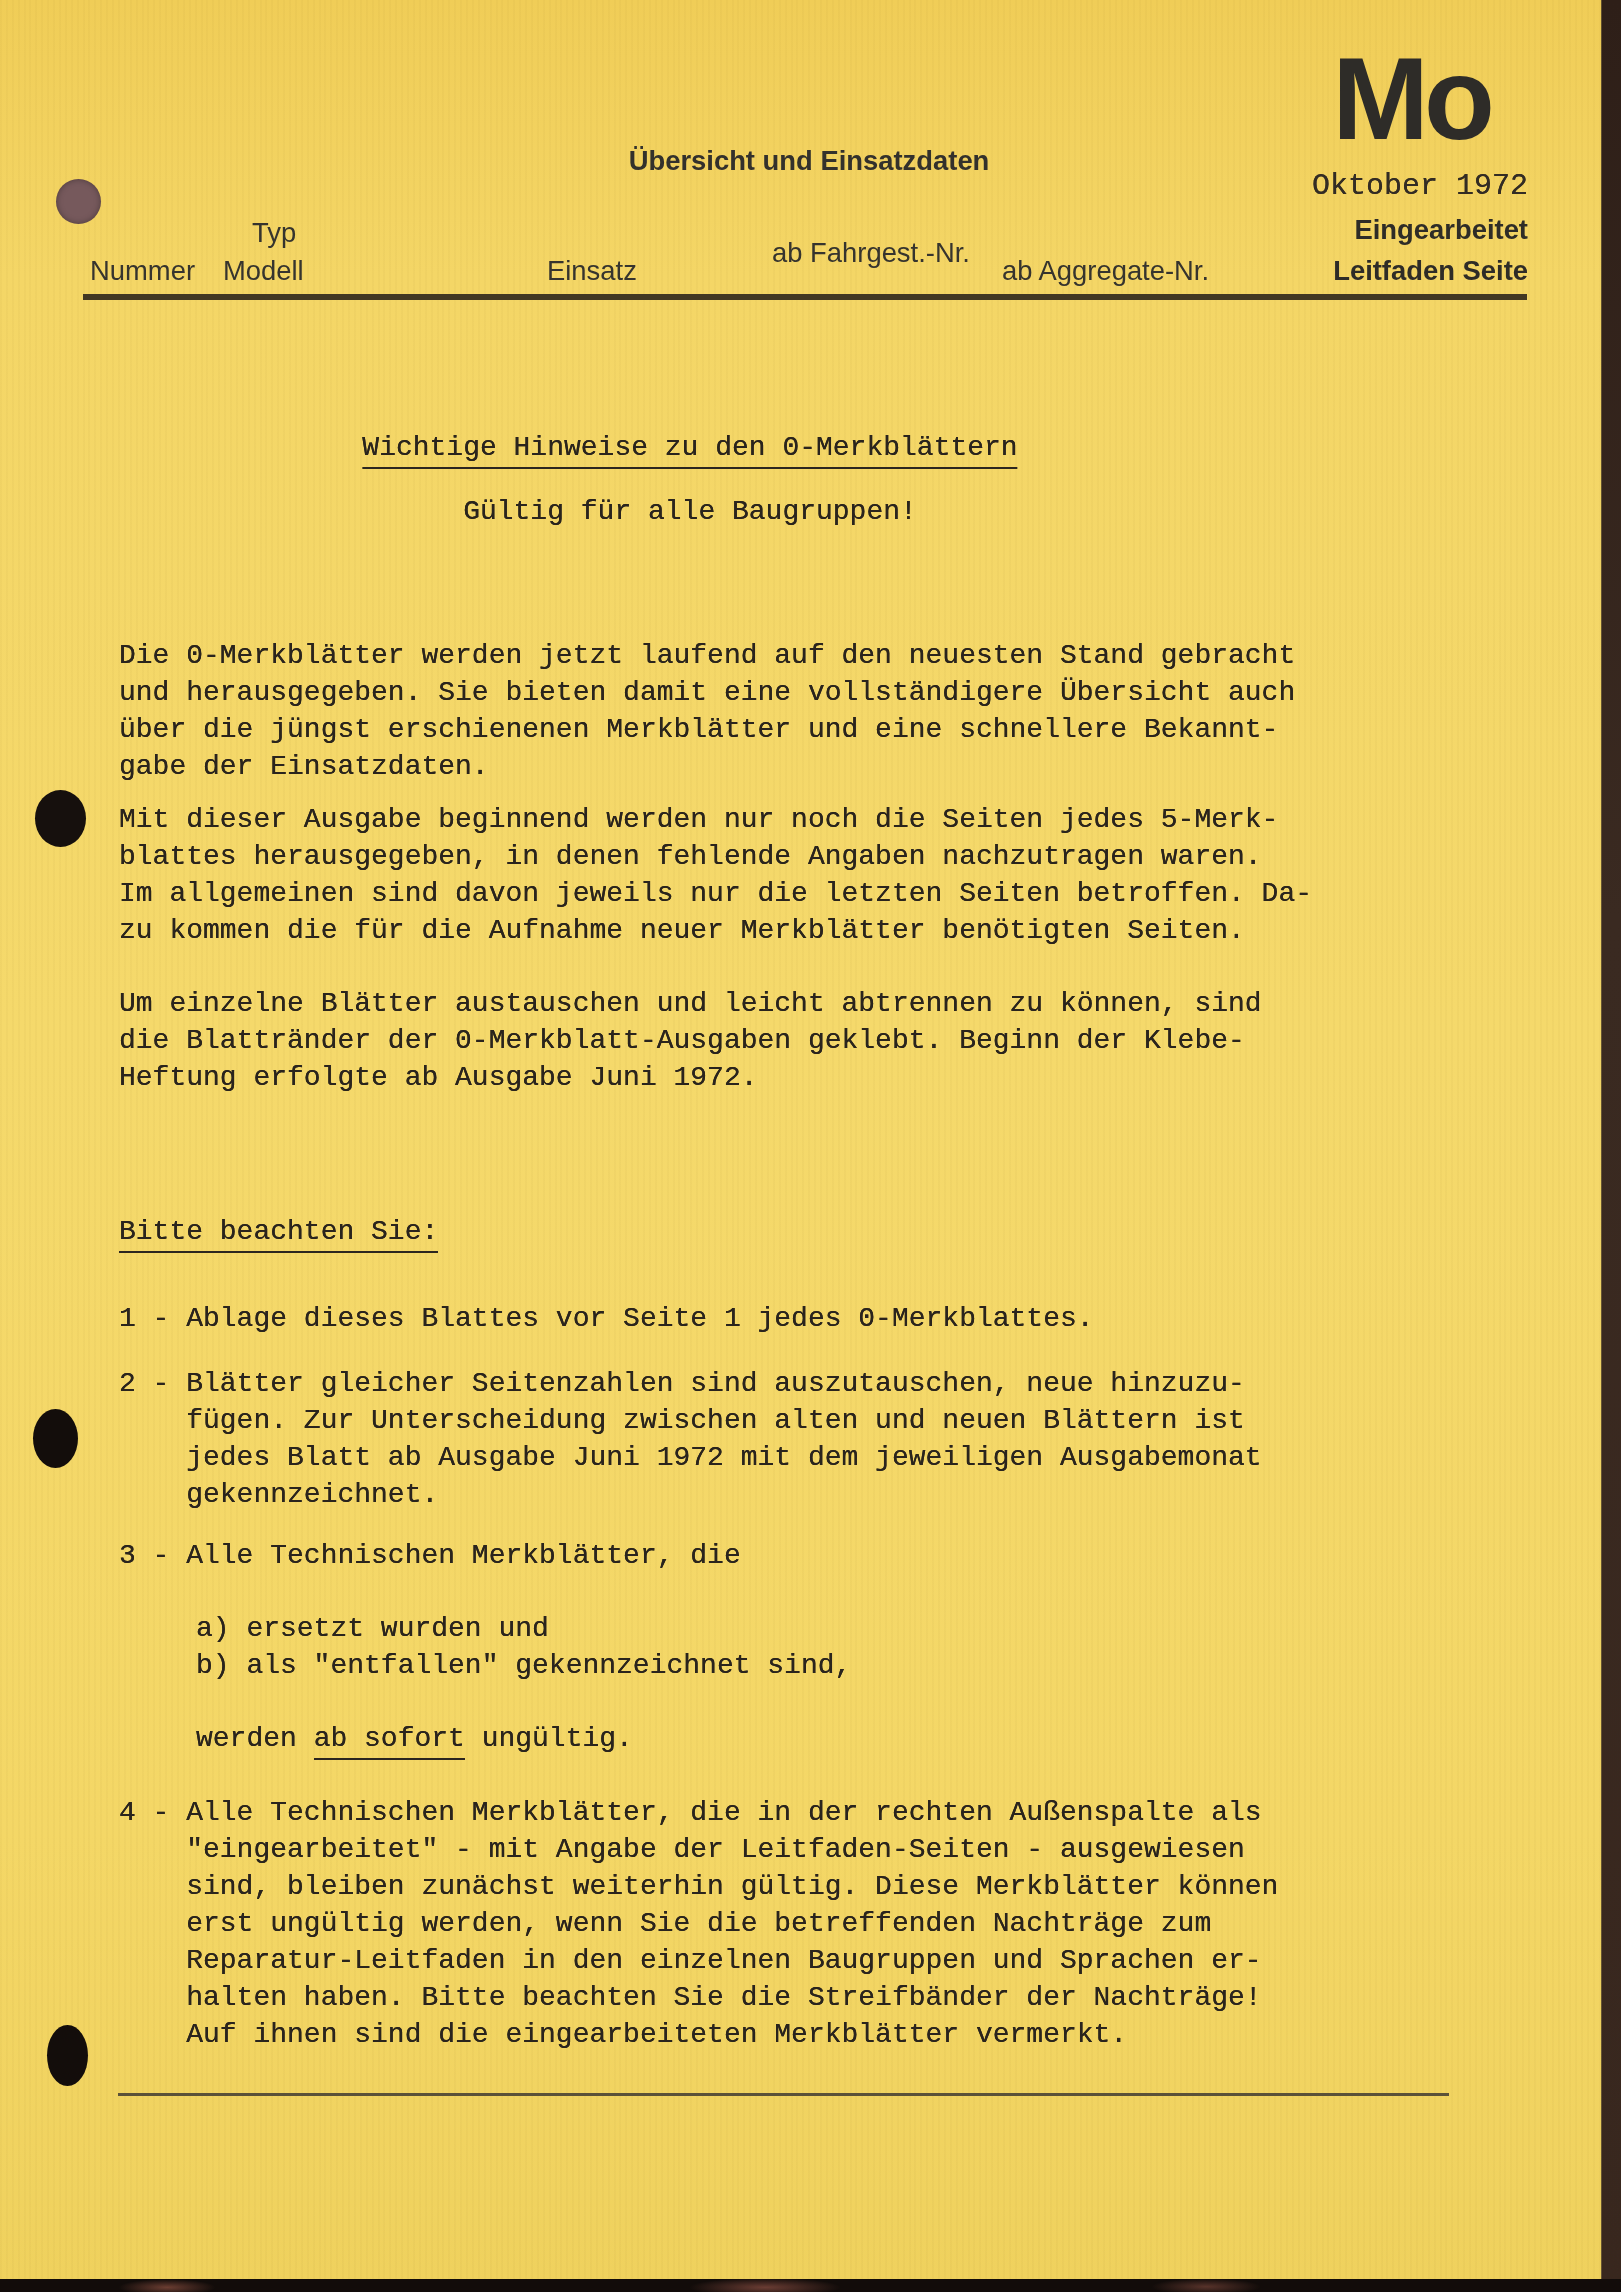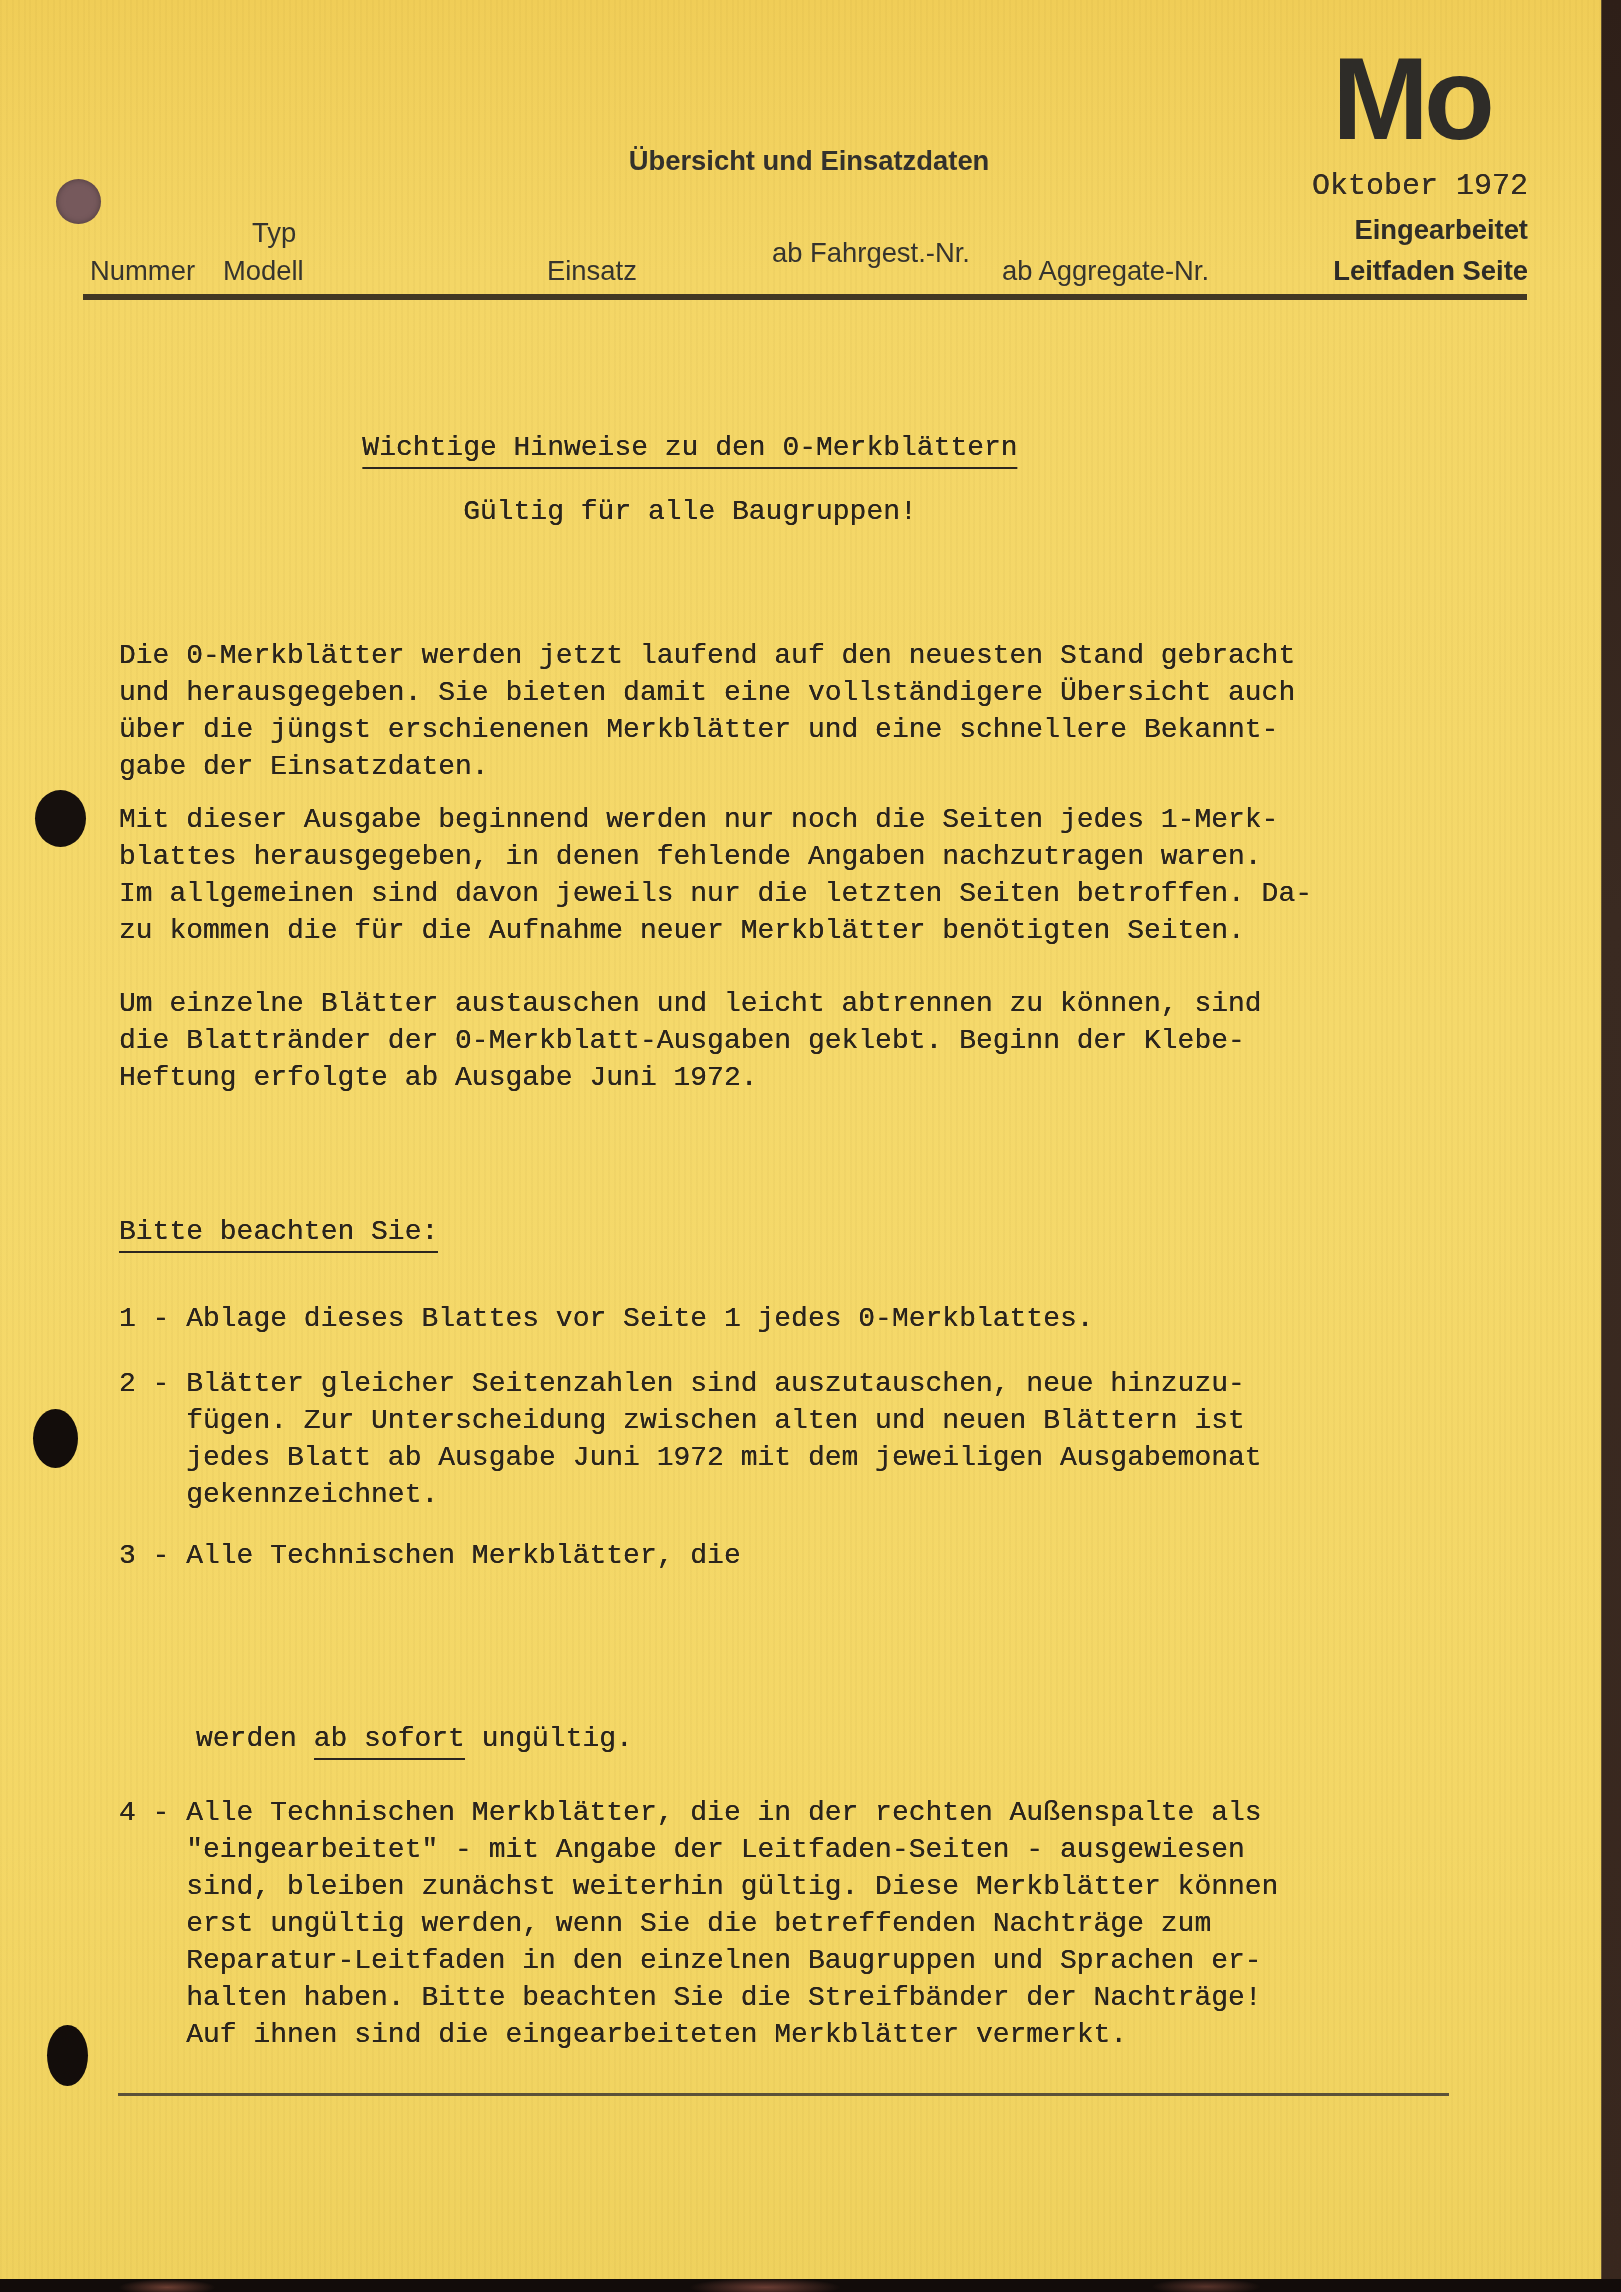--- a/index.html
+++ b/index.html
@@ -116,35 +116,37 @@
 
   <div class="rule-top"></div>
 
   <div class="tw center-head h-main"><span class="u">Wichtige Hinweise zu den 0-Merkblättern</span></div>
   <div class="tw center-head h-sub">Gültig für alle Baugruppen!</div>
 
   <div class="tw block p1">Die 0-Merkblätter werden jetzt laufend auf den neuesten Stand gebracht
 und herausgegeben. Sie bieten damit eine vollständigere Übersicht auch
 über die jüngst erschienenen Merkblätter und eine schnellere Bekannt-
 gabe der Einsatzdaten.</div>
-  <div class="tw block p2">Mit dieser Ausgabe beginnend werden nur noch die Seiten jedes 1-Merk-
+  <div class="tw block p2">Mit dieser Ausgabe beginnend werden nur noch die Seiten jedes 5-Merk-
 blattes herausgegeben, in denen fehlende Angaben nachzutragen waren.
 Im allgemeinen sind davon jeweils nur die letzten Seiten betroffen. Da-
 zu kommen die für die Aufnahme neuer Merkblätter benötigten Seiten.</div>
   <div class="tw block p3">Um einzelne Blätter austauschen und leicht abtrennen zu können, sind
 die Blattränder der 0-Merkblatt-Ausgaben geklebt. Beginn der Klebe-
 Heftung erfolgte ab Ausgabe Juni 1972.</div>
 
   <div class="tw block note-head"><span class="u">Bitte beachten Sie:</span></div>
   <div class="tw block i1">1 - Ablage dieses Blattes vor Seite 1 jedes 0-Merkblattes.</div>
   <div class="tw block i2">2 - Blätter gleicher Seitenzahlen sind auszutauschen, neue hinzuzu-
     fügen. Zur Unterscheidung zwischen alten und neuen Blättern ist
     jedes Blatt ab Ausgabe Juni 1972 mit dem jeweiligen Ausgabemonat
     gekennzeichnet.</div>
   <div class="tw block i3a">3 - Alle Technischen Merkblätter, die</div>
+  <div class="tw block i3b">a) ersetzt wurden und
+b) als "entfallen" gekennzeichnet sind,</div>
   <div class="tw block i3c"><span>werden </span><span class="u">ab sofort</span><span> ungültig.</span></div>
   <div class="tw block i4">4 - Alle Technischen Merkblätter, die in der rechten Außenspalte als
     "eingearbeitet" - mit Angabe der Leitfaden-Seiten - ausgewiesen
     sind, bleiben zunächst weiterhin gültig. Diese Merkblätter können
     erst ungültig werden, wenn Sie die betreffenden Nachträge zum
     Reparatur-Leitfaden in den einzelnen Baugruppen und Sprachen er-
     halten haben. Bitte beachten Sie die Streifbänder der Nachträge!
     Auf ihnen sind die eingearbeiteten Merkblätter vermerkt.</div>
 
   <div class="hole hole-1"></div>

